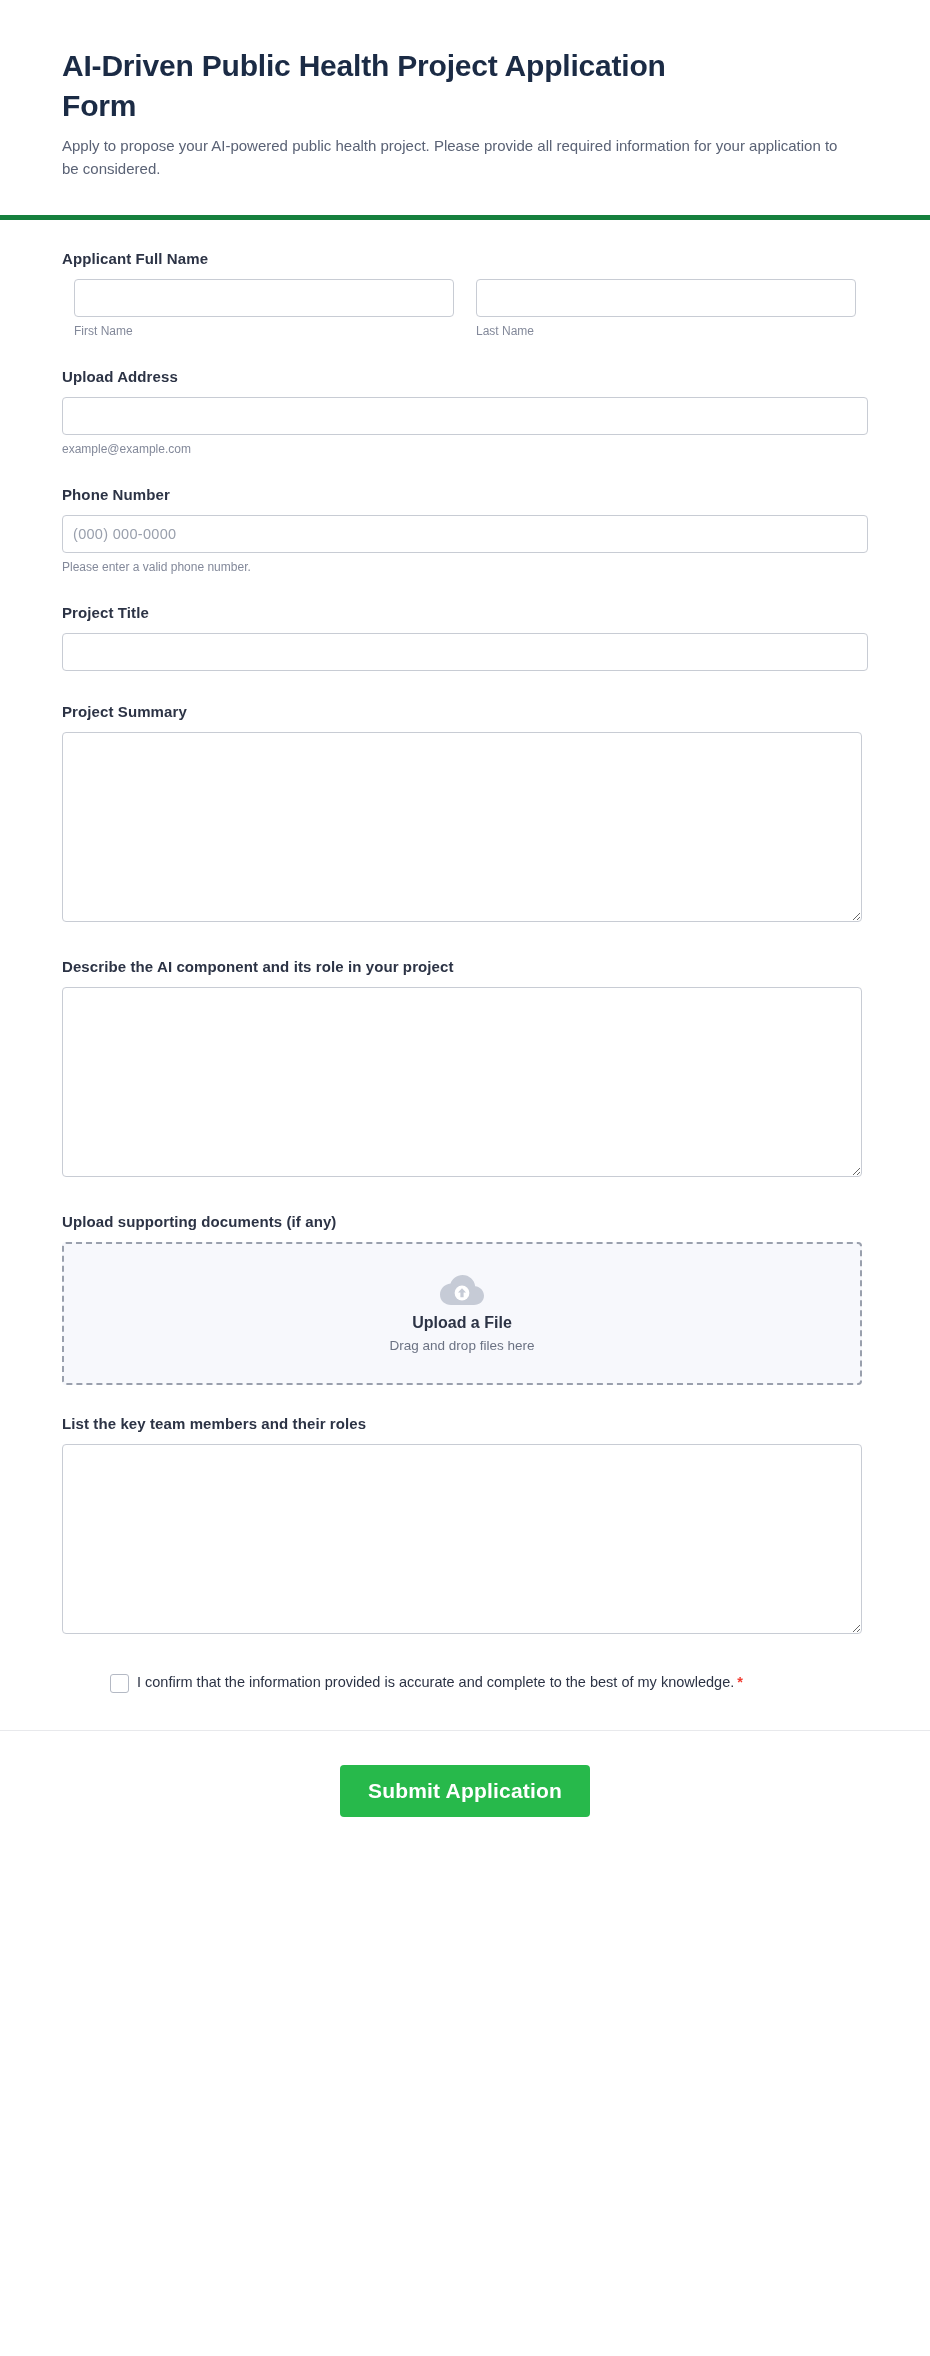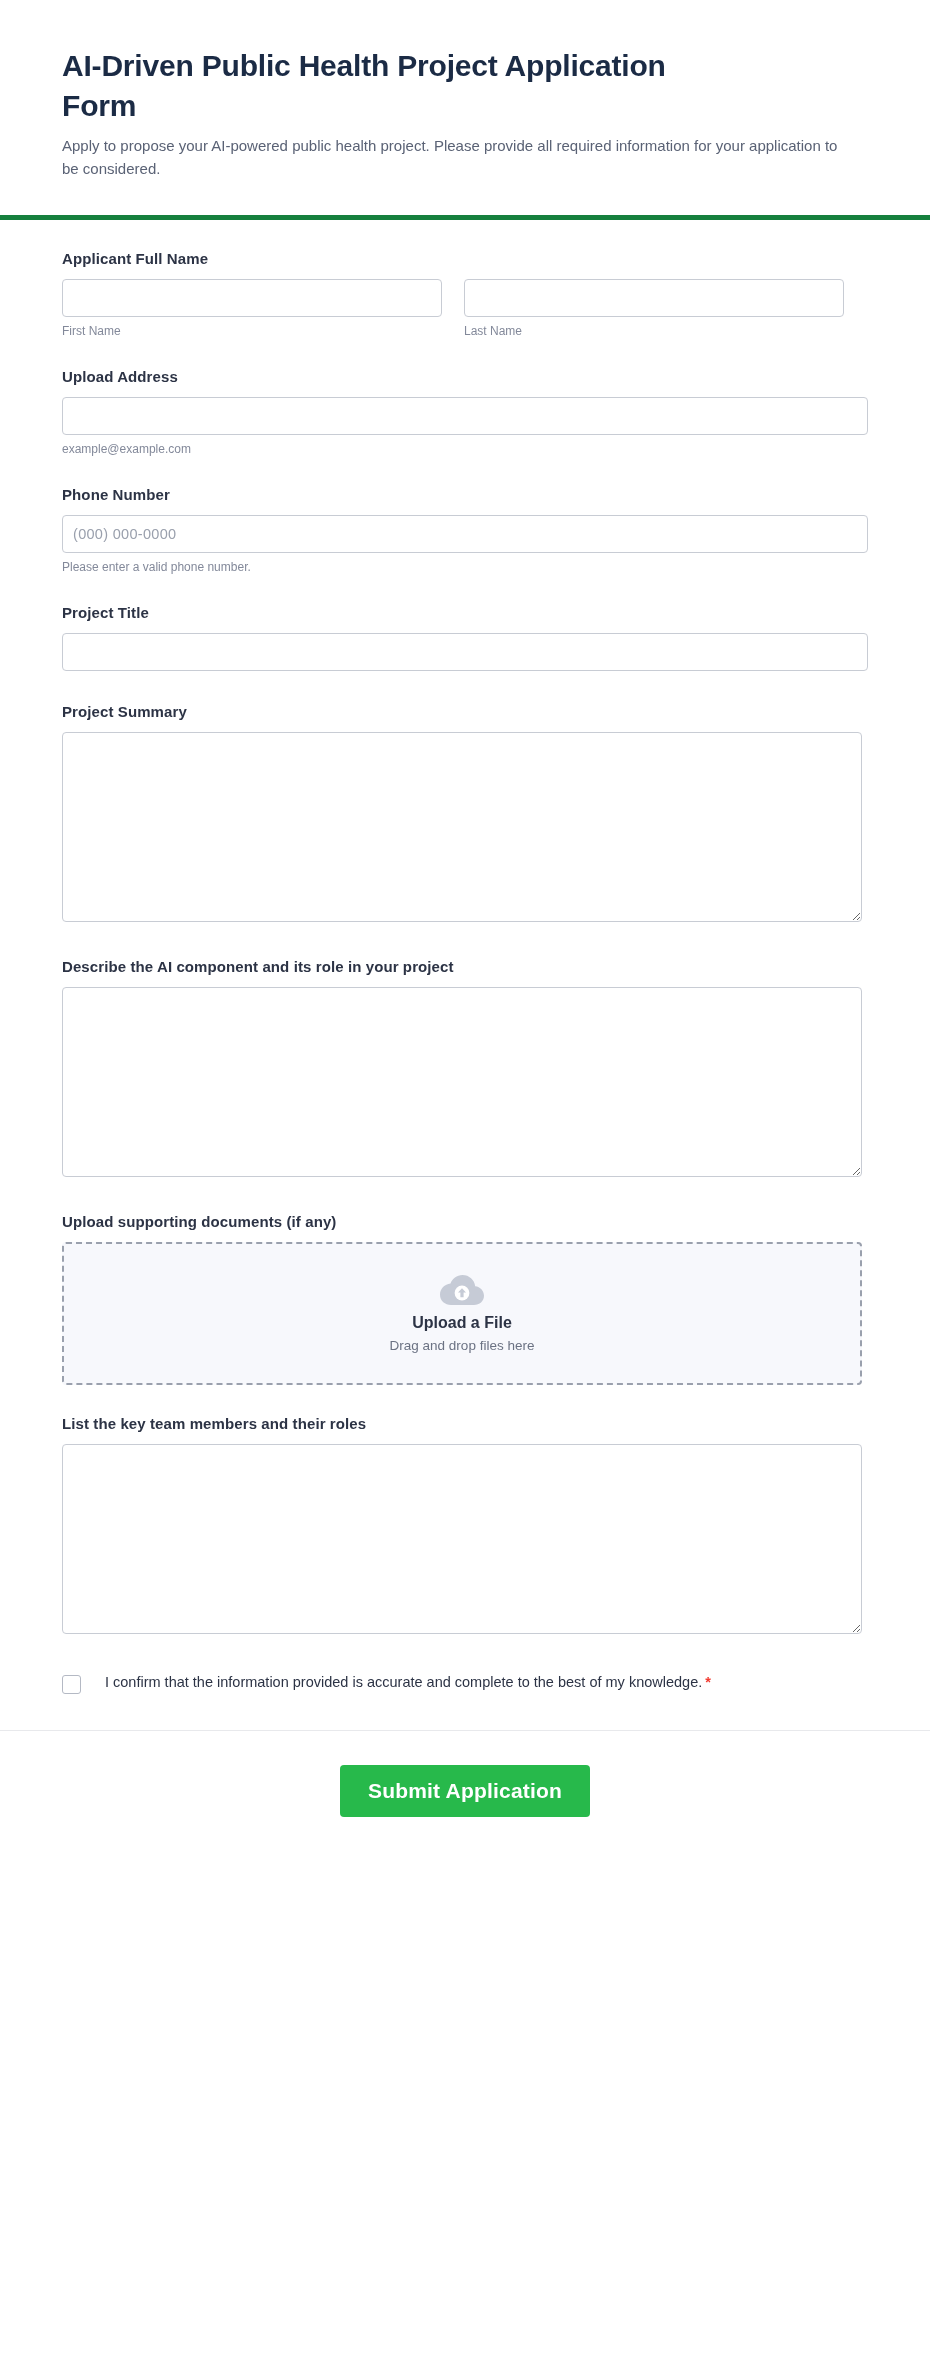--- a/index.html
+++ b/index.html
@@ -60,20 +60,21 @@
   .field-sublabel {
     display: block;
     font-size: 12px;
     color: #83899a;
     margin-top: 7px;
     font-weight: 400;
   }
   .row-2 {
     display: flex;
     gap: 22px;
+    justify-content: center;
   }
   .col {
     width: 380px;
   }
   input[type="text"] {
     width: 100%;
     height: 38px;
     padding: 6px 10px;
     border: 1px solid #c8ccd4;
     border-radius: 4px;
@@ -128,24 +129,25 @@
     color: #2c3345;
     margin-bottom: 6px;
   }
   .upload-sub {
     font-size: 13.5px;
     color: #6b7283;
   }
   
   .consent {
     display: flex;
-    align-items: flex-end;
-    gap: 24px;
+    align-items: center;
+    gap: 8px;
     margin-top: 34px;
     margin-bottom: 36px;
+    margin-left: 48px;
   }
   .checkbox {
     width: 19px;
     height: 19px;
     border: 1px solid #b4b9c4;
     border-radius: 3px;
     background: #fff;
     flex: 0 0 auto;
     margin-top: 2px;
     cursor: pointer;

